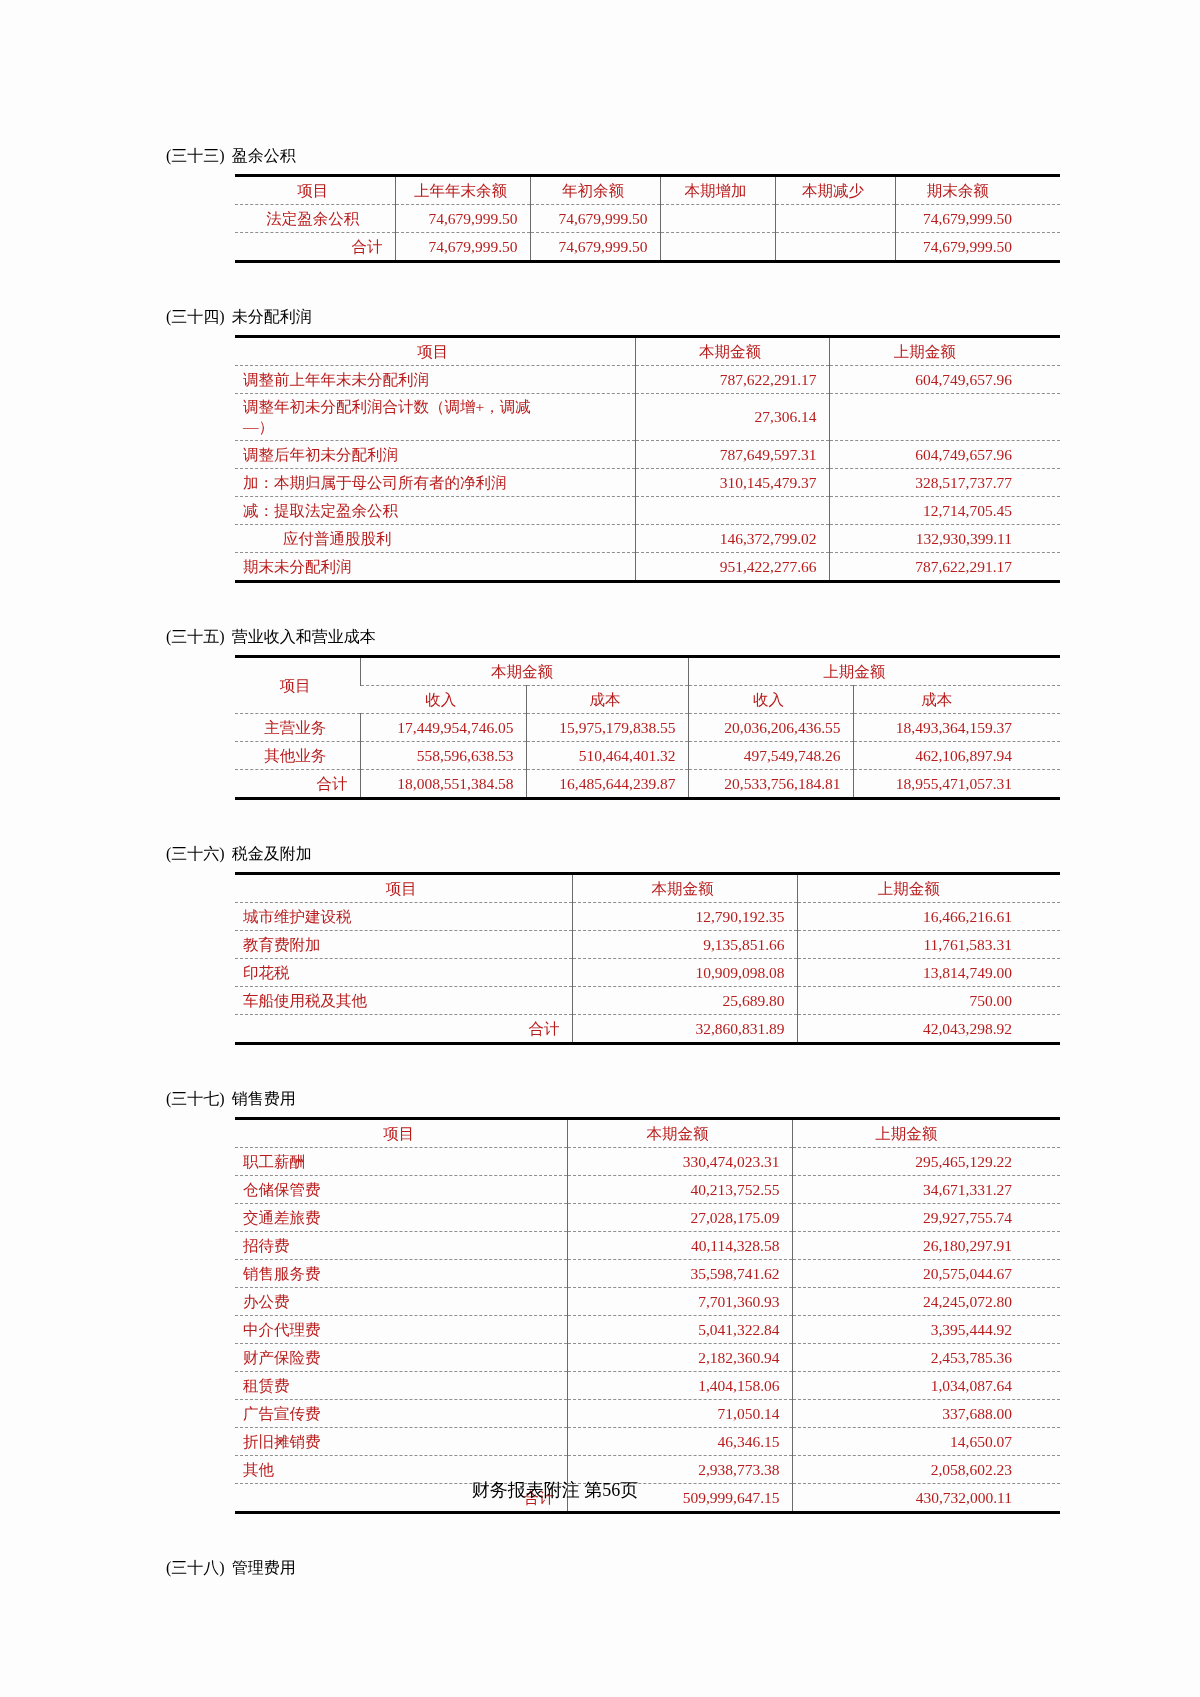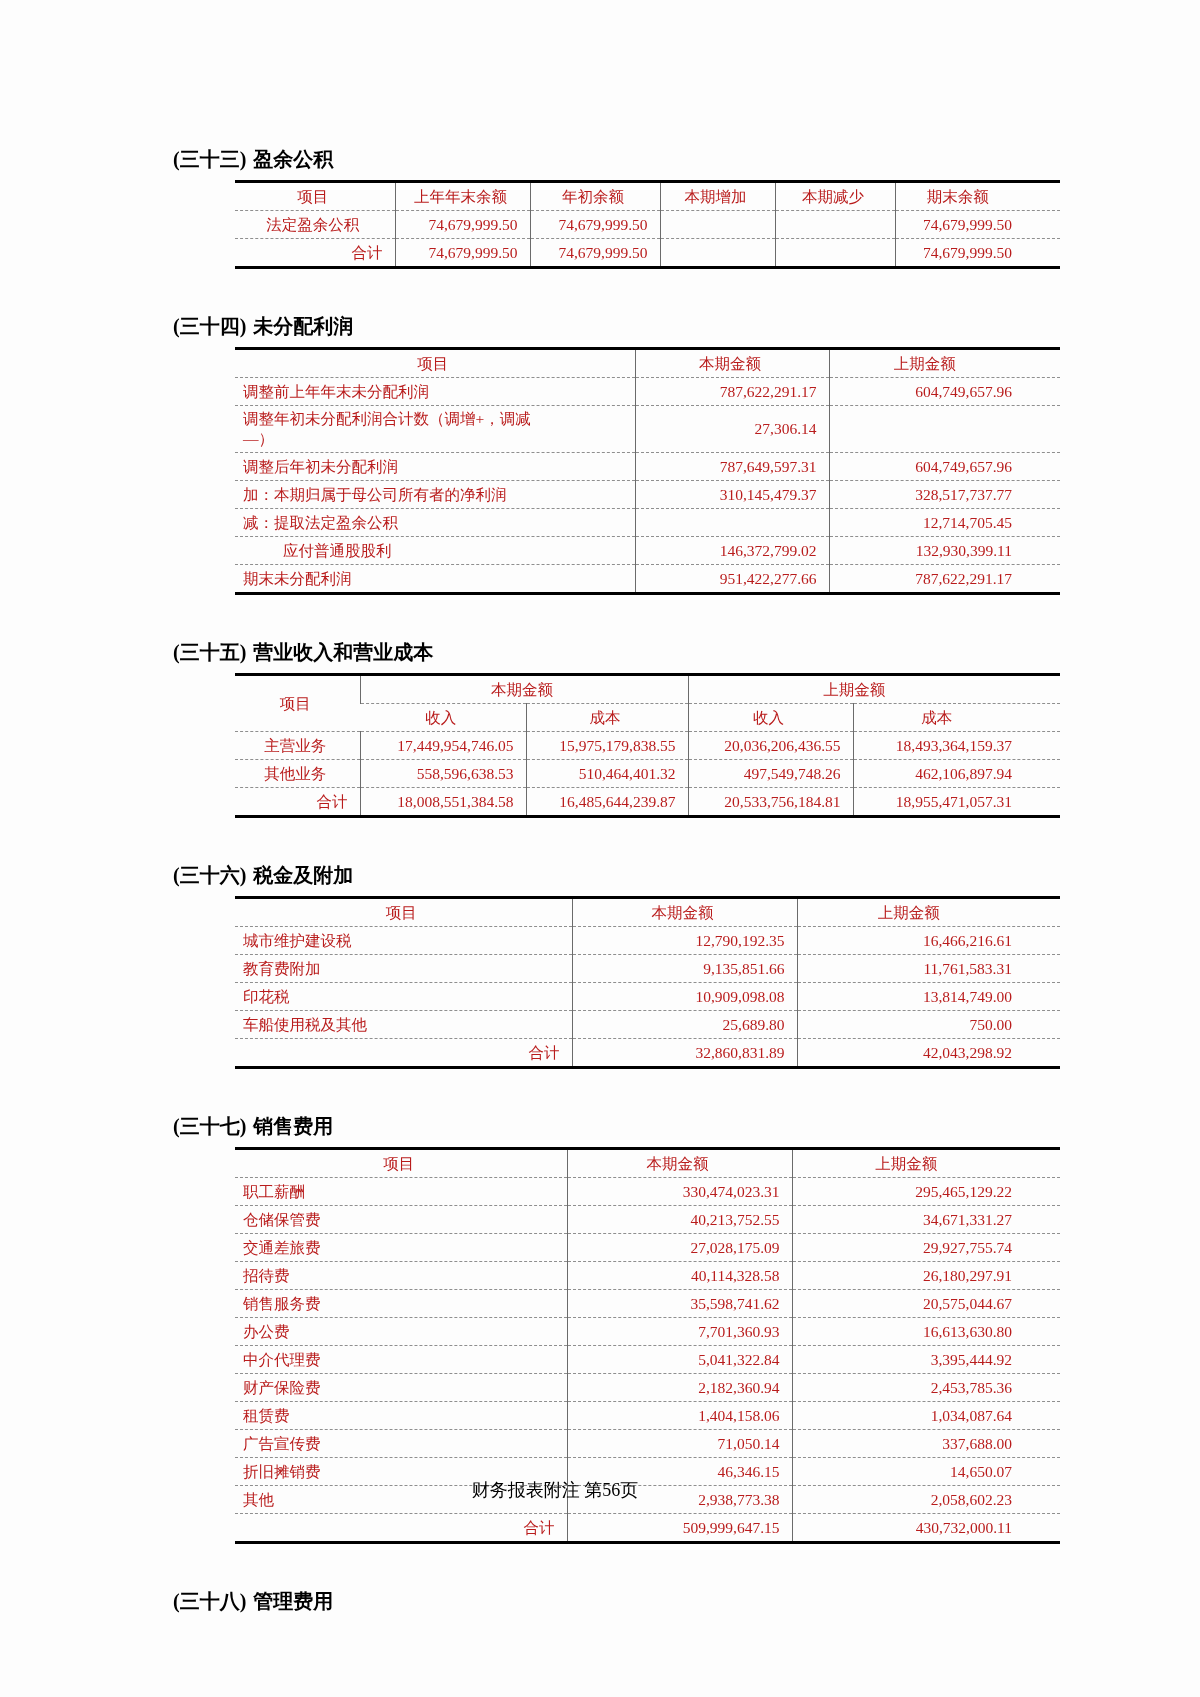--- a/index.html
+++ b/index.html
@@ -3,21 +3,21 @@
 <meta charset="utf-8">
 <style>
   html,body { margin:0; padding:0; background:#ffffff; }
   .page {
     position:relative; width:1200px; height:1697px; background:#fdfdfd;
     font-family:"Liberation Serif","DejaVu Serif",serif; color:#111;
     overflow:hidden;
   }
   .content { position:absolute; top:146px; left:165px; width:900px; }
   .sec { margin-bottom:44px; }
-  .heading { margin:0 0 7px 8px; font-size:20px; font-weight:700; color:#000; }
+  .heading { margin:0 0 7px 1px; font-size:16px; font-weight:400; color:#000; }
   .heading .ttl { margin-left:7px; }
   table.tbl {
     border-collapse:collapse; table-layout:fixed; margin-left:70px; width:825px;
     font-size:15.5px; color:#b91c1c;
     border-top:3px solid #000; border-bottom:3px solid #000;
   }
   .tbl th, .tbl td {
     padding:3px 12px 3px 8px; height:21px; line-height:20px;
     overflow:hidden; font-weight:400; vertical-align:middle;
   }
@@ -275,21 +275,21 @@
             <td class="num">26,180,297.91</td>
           </tr>
           <tr>
             <td class="lbl">销售服务费</td>
             <td class="num">35,598,741.62</td>
             <td class="num">20,575,044.67</td>
           </tr>
           <tr>
             <td class="lbl">办公费</td>
             <td class="num">7,701,360.93</td>
-            <td class="num">16,613,630.80</td>
+            <td class="num">24,245,072.80</td>
           </tr>
           <tr>
             <td class="lbl">中介代理费</td>
             <td class="num">5,041,322.84</td>
             <td class="num">3,395,444.92</td>
           </tr>
           <tr>
             <td class="lbl">财产保险费</td>
             <td class="num">2,182,360.94</td>
             <td class="num">2,453,785.36</td>

